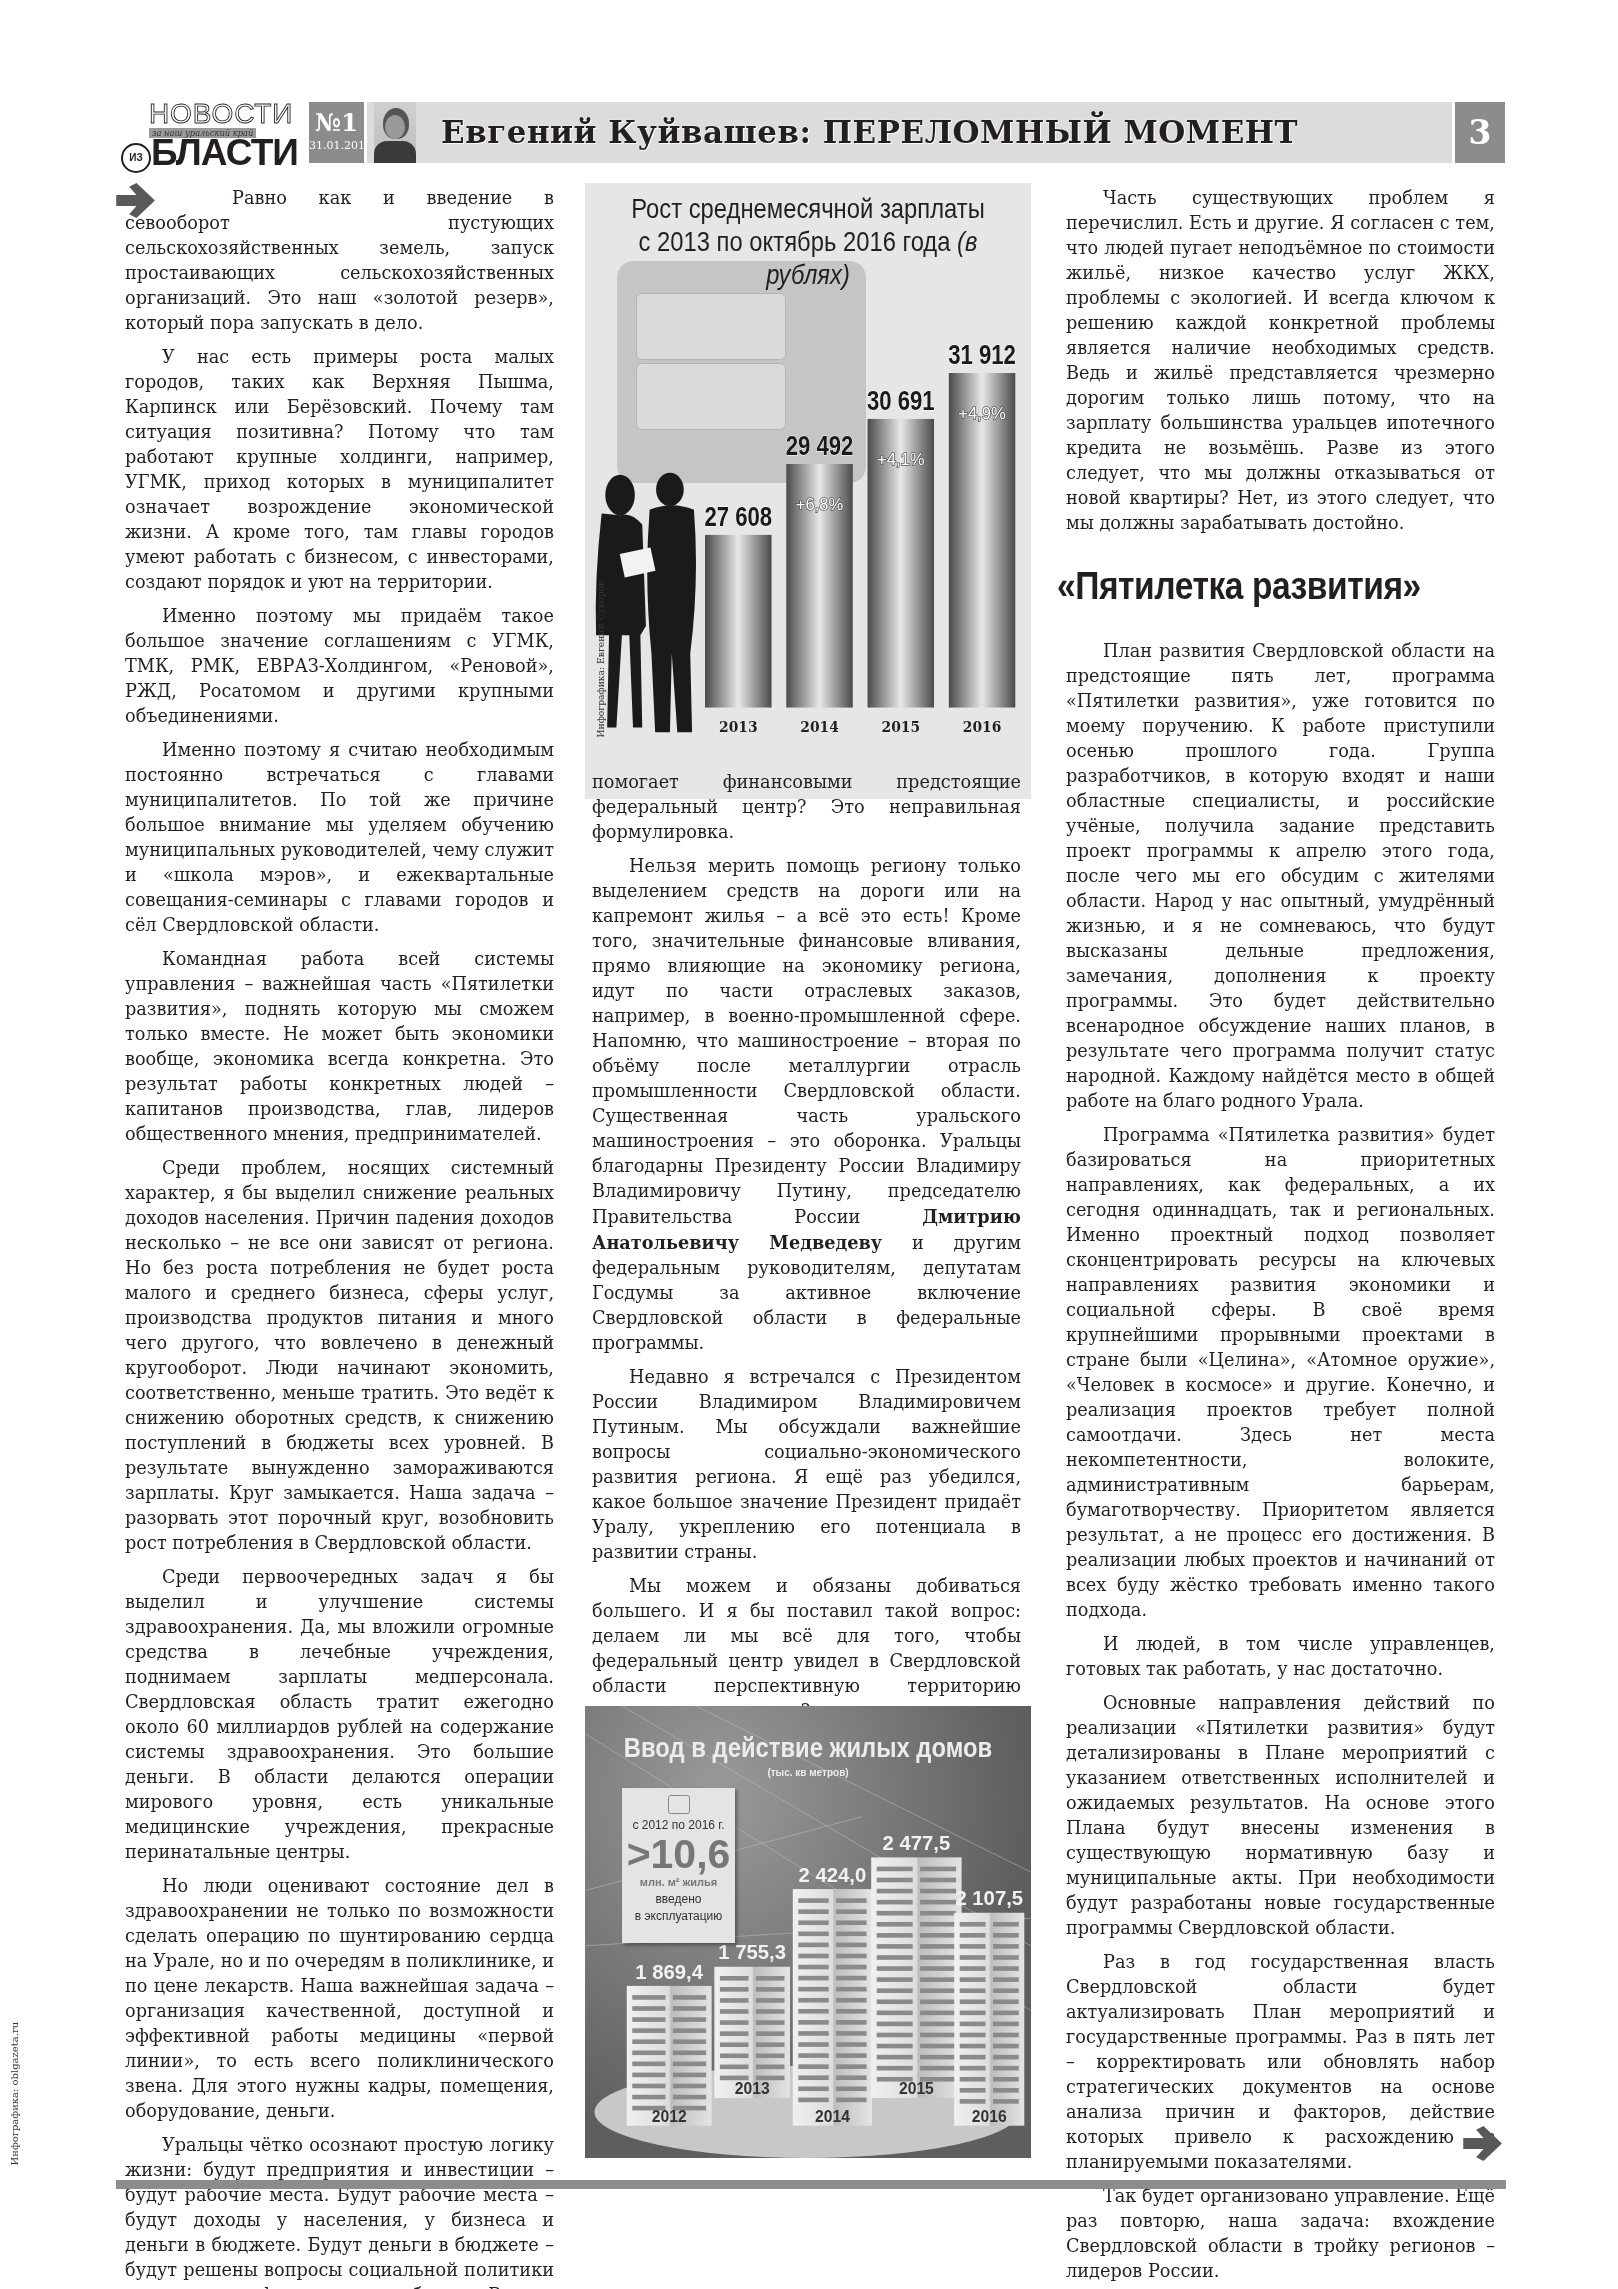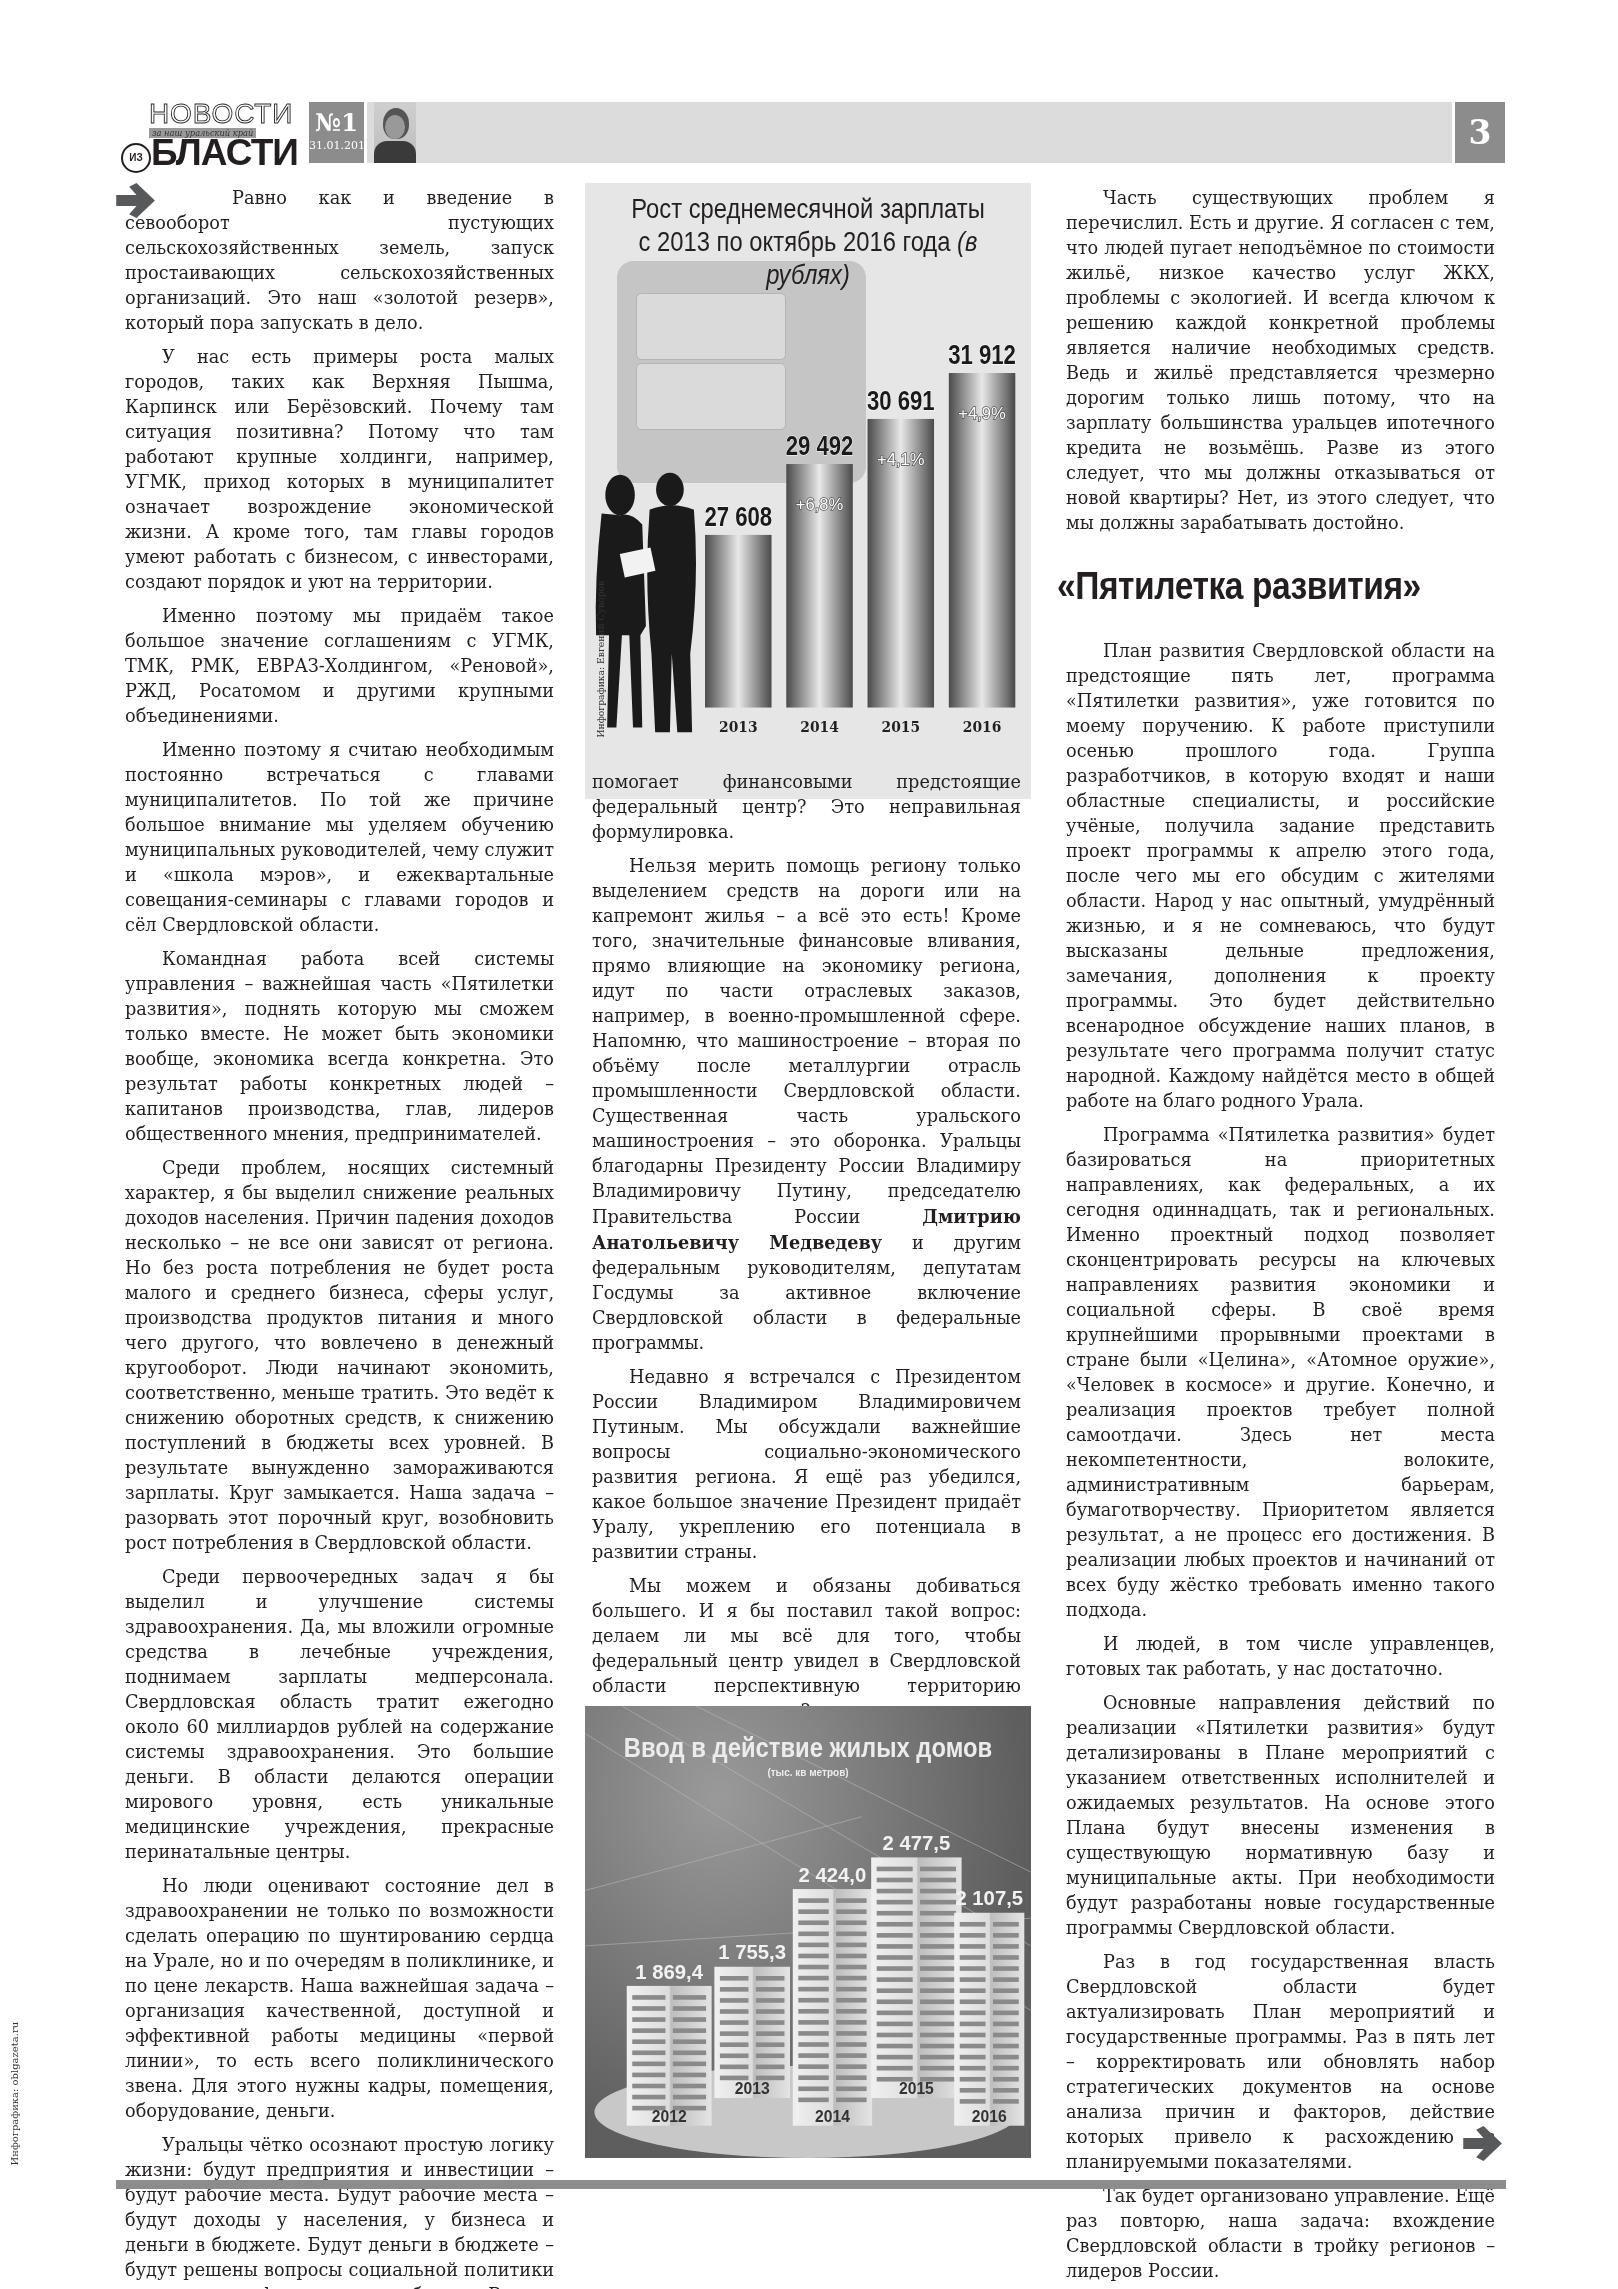--- a/index.html
+++ b/index.html
@@ -75,20 +75,21 @@
   <div class="issue-num">№1</div>
   <div class="issue-date">31.01.2017</div>
 </div>
 
 <div class="title-band">
   <div class="portrait">
     <div class="head"></div>
       <div class="face"></div>
       <div class="body"></div>
   </div>
+  <div class="page-title">Евгений Куйвашев: ПЕРЕЛОМНЫЙ МОМЕНТ</div>
 </div>
 <div class="page-number">3</div>
 
 <div class="arrow-start">
   <svg width="41" height="35" viewBox="0 0 44 38">
       <path d="M0 13 H22 L14 4 L22 0 L42 19 L22 38 L14 34 L22 25 H0 Z" fill="#58595b"></path>
     </svg>
 </div>
 
 <div class="col col-left">
@@ -349,20 +350,27 @@
         <rect x="406" y="414.1303846153846" width="28" height="5" fill="#8a8a8a"></rect>
         <rect x="442" y="414.1303846153846" width="28" height="5" fill="#8a8a8a"></rect>
         <rect x="406" y="426.1303846153846" width="28" height="5" fill="#8a8a8a"></rect>
         <rect x="442" y="426.1303846153846" width="28" height="5" fill="#8a8a8a"></rect>
       </g>
       <text x="438" y="216.1303846153846" text-anchor="middle" font-family="Liberation Sans, sans-serif" font-weight="bold" font-size="22" fill="#f2f2f2">2 107,5</text>
       <text x="438" y="451" text-anchor="middle" font-family="Liberation Sans, sans-serif" font-weight="bold" font-size="17" fill="#333">2016</text>
     </svg>
   <div class="info2-title">Ввод в действие жилых домов</div>
   <div class="info2-sub">(тыс. кв метров)</div>
+  <div class="note-card">
+    <div class="emblem"></div>
+    <div class="period">с 2012 по 2016 г.</div>
+    <div class="big">&gt;10,6</div>
+    <div class="unit">млн. м² жилья</div>
+    <div class="desc"><span>введено</span><br><span>в эксплуатацию</span></div>
+  </div>
 </div>
 <div class="credit-v2">Инфографика: oblgazeta.ru</div>
 
 <div class="col col-right">
   <p>Часть существующих проблем я перечислил. Есть и другие. Я согласен с тем, что людей пугает неподъёмное по стоимости жильё, низкое качество услуг ЖКХ, проблемы с экологией. И всегда ключом к решению каждой конкретной проблемы является наличие необходимых средств. Ведь и жильё представляется чрезмерно дорогим только лишь потому, что на зарплату большинства уральцев ипотечного кредита не возьмёшь. Разве из этого следует, что мы должны отказываться от новой квартиры? Нет, из этого следует, что мы должны зарабатывать достойно.</p>
   <div class="section-head">«Пятилетка развития»</div>
   <p>План развития Свердловской области на предстоящие пять лет, программа «Пятилетки развития», уже готовится по моему поручению. К работе приступили осенью прошлого года. Группа разработчиков, в которую входят и наши областные специалисты, и российские учёные, получила задание представить проект программы к апрелю этого года, после чего мы его обсудим с жителями области. Народ у нас опытный, умудрённый жизнью, и я не сомневаюсь, что будут высказаны дельные предложения, замечания, дополнения к проекту программы. Это будет действительно всенародное обсуждение наших планов, в результате чего программа получит статус народной. Каждому найдётся место в общей работе на благо родного Урала.</p>
   <p>Программа «Пятилетка развития» будет базироваться на приоритетных направлениях, как федеральных, а их сегодня одиннадцать, так и региональных. Именно проектный подход позволяет сконцентрировать ресурсы на ключевых направлениях развития экономики и социальной сферы. В своё время крупнейшими прорывными проектами в стране были «Целина», «Атомное оружие», «Человек в космосе» и другие. Конечно, и реализация проектов требует полной самоотдачи. Здесь нет места некомпетентности, волоките, административным барьерам, бумаготворчеству. Приоритетом является результат, а не процесс его достижения. В реализации любых проектов и начинаний от всех буду жёстко требовать именно такого подхода.</p>
   <p>И людей, в том числе управленцев, готовых так работать, у нас достаточно.</p>
   <p>Основные направления действий по реализации «Пятилетки развития» будут детализированы в Плане мероприятий с указанием ответственных исполнителей и ожидаемых результатов. На основе этого Плана будут внесены изменения в существующую нормативную базу и муниципальные акты. При необходимости будут разработаны новые государственные программы Свердловской области.</p>

